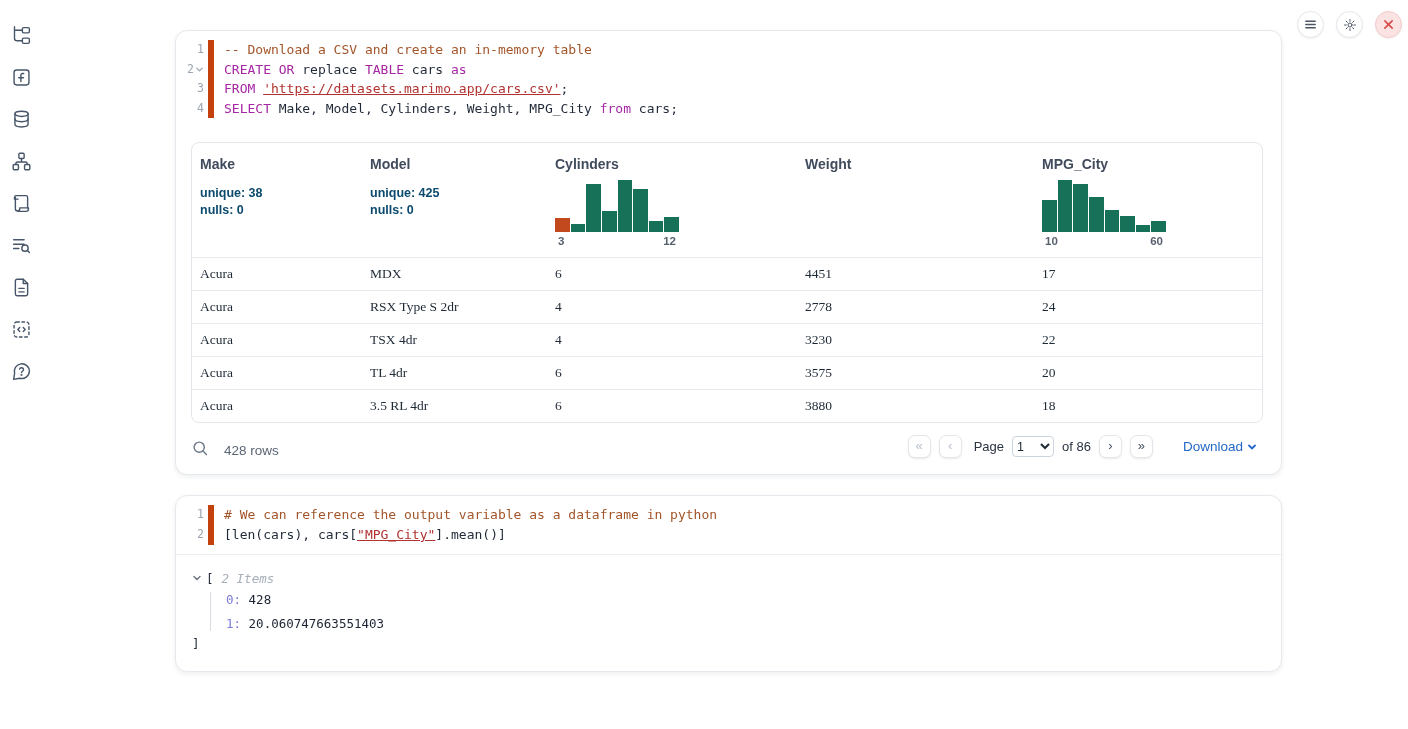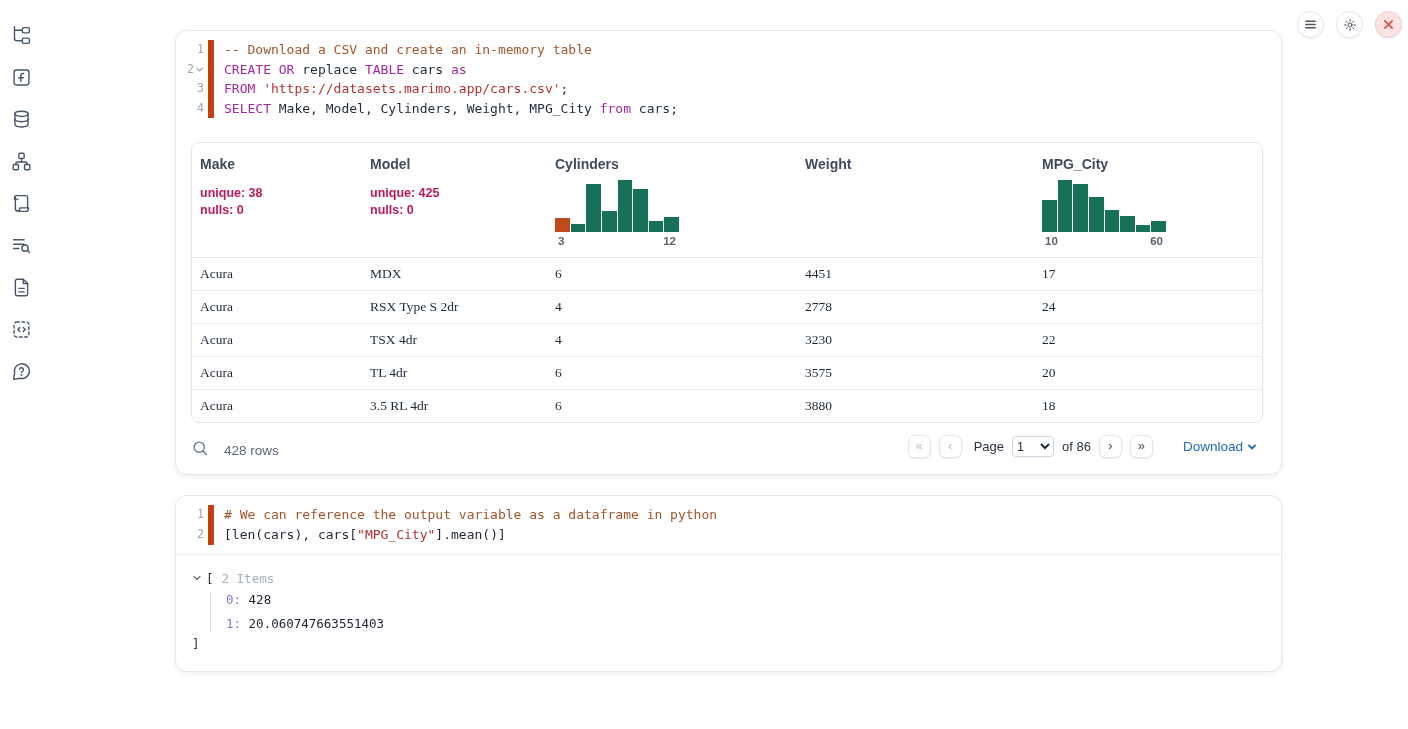--- a/index.html
+++ b/index.html
@@ -33,36 +33,36 @@
 
   
   .editor { font-family:"DejaVu Sans Mono", monospace; font-size:13px; line-height:19.6px; padding:9px 0 9px; }
   .code-line { display:flex; }
   .gutter { flex:0 0 32px; display:flex; justify-content:flex-end; align-items:center;
     padding-right:4px; color:#9aa5b1; font-size:11.5px; }
   .fold { margin-left:1px; width:9px; }
   .code { border-left:6px solid #c2410c; padding-left:10px; flex:1; white-space:pre; }
   .tok-comment { color:#a3552a; }
   .tok-kw { color:#a626a4; }
-  .tok-str { color:#b23232; }
+  .tok-str { color:#b23232;text-decoration:underline; }
   .tok-plain { color:#1f2937; }
 
   
   .outvar-row { display:flex; align-items:center; gap:8px; padding:3px 10px 7px; border-bottom:1px solid #e5e8ec; }
   .outvar-label { font-size:11.5px; font-weight:700; color:#0b5e93; }
   .outvar-input { width:80px; height:18px; font-family:"Liberation Sans",sans-serif; font-size:11px; font-weight:700;
     color:#0b6aa5; border:1px solid #ccd5df; border-radius:4px; padding:1px 7px; outline:none; }
   .lang-badge { margin-left:auto; margin-right:30px; font-size:11.5px; font-weight:600; color:#1767ad; }
 
   
   .table-wrap { margin:15px 18px 0 15px; border:1px solid #e2e6eb; border-radius:8px; overflow:hidden; }
   .t-grid { display:grid; grid-template-columns:170px 185px 250px 237px 1fr; }
   .t-header .t-col { padding:13px 8px 10px;font-weight:bold; }
   .col-name { font-size:14px; color:#404b5c; }
-  .col-stats { margin-top:13px; font-size:12.5px; color:#be185d; line-height:1.32; }
+  .col-stats { margin-top:13px; font-size:12.5px; color:#0c4a6e; line-height:1.32; }
   .hist { margin-top:8px; width:124px; }
   .hist-bars { display:flex; align-items:flex-end; gap:1px; height:52px; }
   .hist-bars i { flex:1; display:block; }
   .hist-labels { display:flex; justify-content:space-between; font-size:11.5px; color:#58626f; margin-top:3px; padding:0 3px; }
   .t-row { border-top:1px solid #e8ebef; height:33px; align-items:center; font-size:13.5px; color:#1e2936; }
   .t-cell { padding:0 8px; overflow:hidden; white-space:nowrap;font-family:Liberation Serif, serif; }
 
   
   .table-footer { display:flex; align-items:flex-end; padding:12px 18px 16px 16px; }
   .search-btn { border:none; background:transparent; color:#6e7a89; padding:0; width:20px; height:20px; cursor:pointer; }
@@ -78,21 +78,21 @@
     font-family:"Liberation Sans",sans-serif; color:#1e2936; background:#fff; }
   .download { margin-left:16px; border:none; background:transparent; color:#2368c8; font-size:13.5px;
     display:flex; align-items:center; gap:4px; cursor:pointer; font-family:"Liberation Sans",sans-serif; }
   .download svg { stroke:#2368c8; fill:none; stroke-width:1.8; stroke-linecap:round; }
 
   
   .tree-output { font-family:"DejaVu Sans Mono", monospace; font-size:12.5px; color:#1f2937;
     padding:16px 16px 20px; border-top:1px solid #eceef2; }
   .tree-head { display:flex; align-items:center; gap:1px; }
   .tree-head .chev { width:12px; margin-right:1px; }
-  .items-label { color:#a7afba; margin-left:7px; }
+  .items-label { color:#a7afba; font-style:italic; margin-left:7px; }
   .tree-items { margin:6px 0 2px 18px; border-left:1px solid #d8dde3; padding-left:15px;
     display:flex; flex-direction:column; gap:9px; }
   .tree-key { color:#7c7bd4; }
   .tree-val { color:#1d2433; }
   .tree-close { margin-top:5px; }
 </style>
 </head>
 <body>
 
 <aside class="sidebar">

